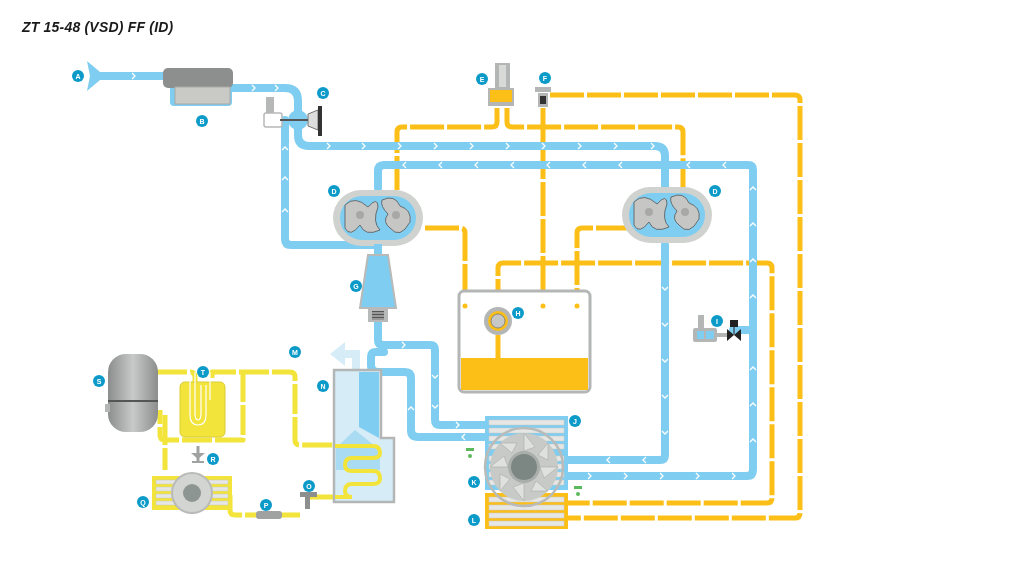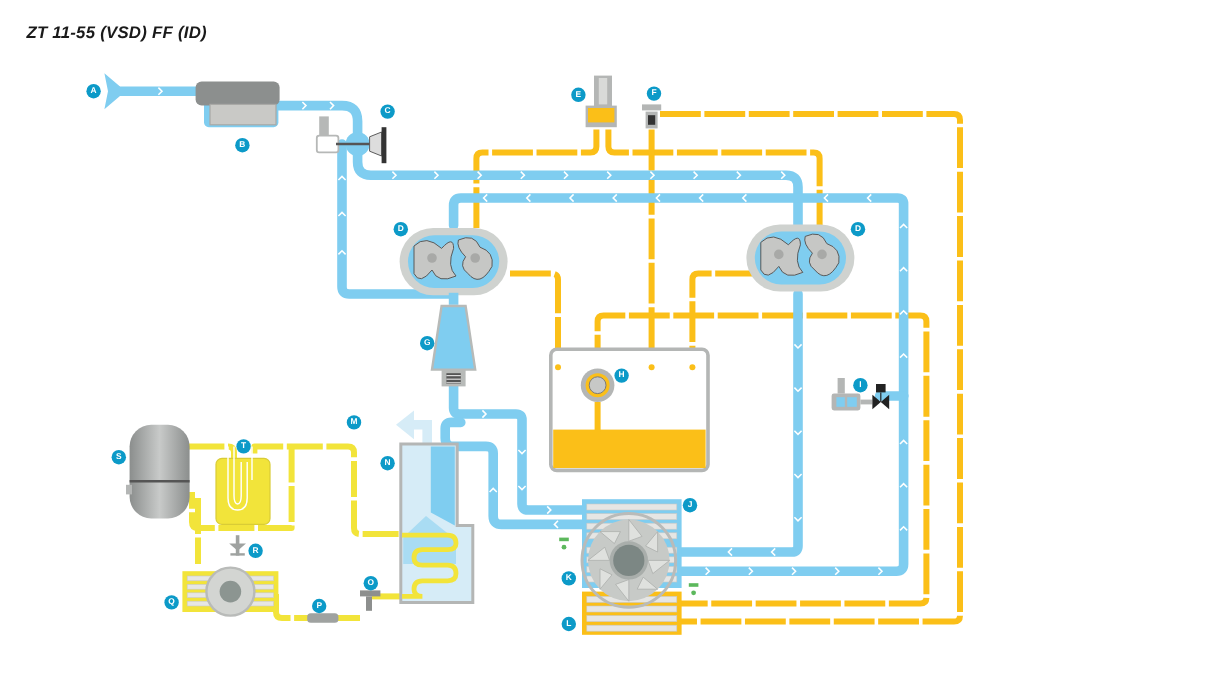--- a/index.html
+++ b/index.html
@@ -10,21 +10,21 @@
   .lbl-text { fill:#ffffff; font-size:7px; font-weight:bold; font-family:"Liberation Sans", sans-serif; text-anchor:middle; dominant-baseline:central; }
   .air { fill:none; stroke:#7fcdf0; stroke-width:8; stroke-linejoin:round; stroke-linecap:round; }
   .oil { fill:none; stroke:#fbbf18; stroke-width:5; stroke-linejoin:round; stroke-dasharray:34 3; }
   .ref { fill:none; stroke:#f2e43a; stroke-width:5; stroke-linejoin:round; stroke-dasharray:30 3; }
   .chev { fill:none; stroke:#ffffff; stroke-width:1.3; }
   .housing { fill:#cfd2cf; }
 </style>
 </head>
 <body>
 
-<div id="title">ZT 11-55 (VSD) FF (ID)</div>
+<div id="title">ZT 15-48 (VSD) FF (ID)</div>
 
 <svg id="diagram" width="1024" height="575" viewBox="0 0 1024 575">
 
   <g>
     <path class="ref" d="M157,372 H190 Q195,372 195,377 V395"></path>
     <path class="ref" d="M212,378 V372 H290 Q295,372 295,377 V440 Q295,445 300,445 H360"></path>
     <path class="ref" d="M243,372 V440 H165 Q160,440 160,435 V410"></path>
     <path class="ref" d="M165,415 V470"></path>
     <path class="ref" d="M230,495 V510 Q230,515 235,515 H300"></path>
     <path class="ref" d="M310,497 H336"></path>

